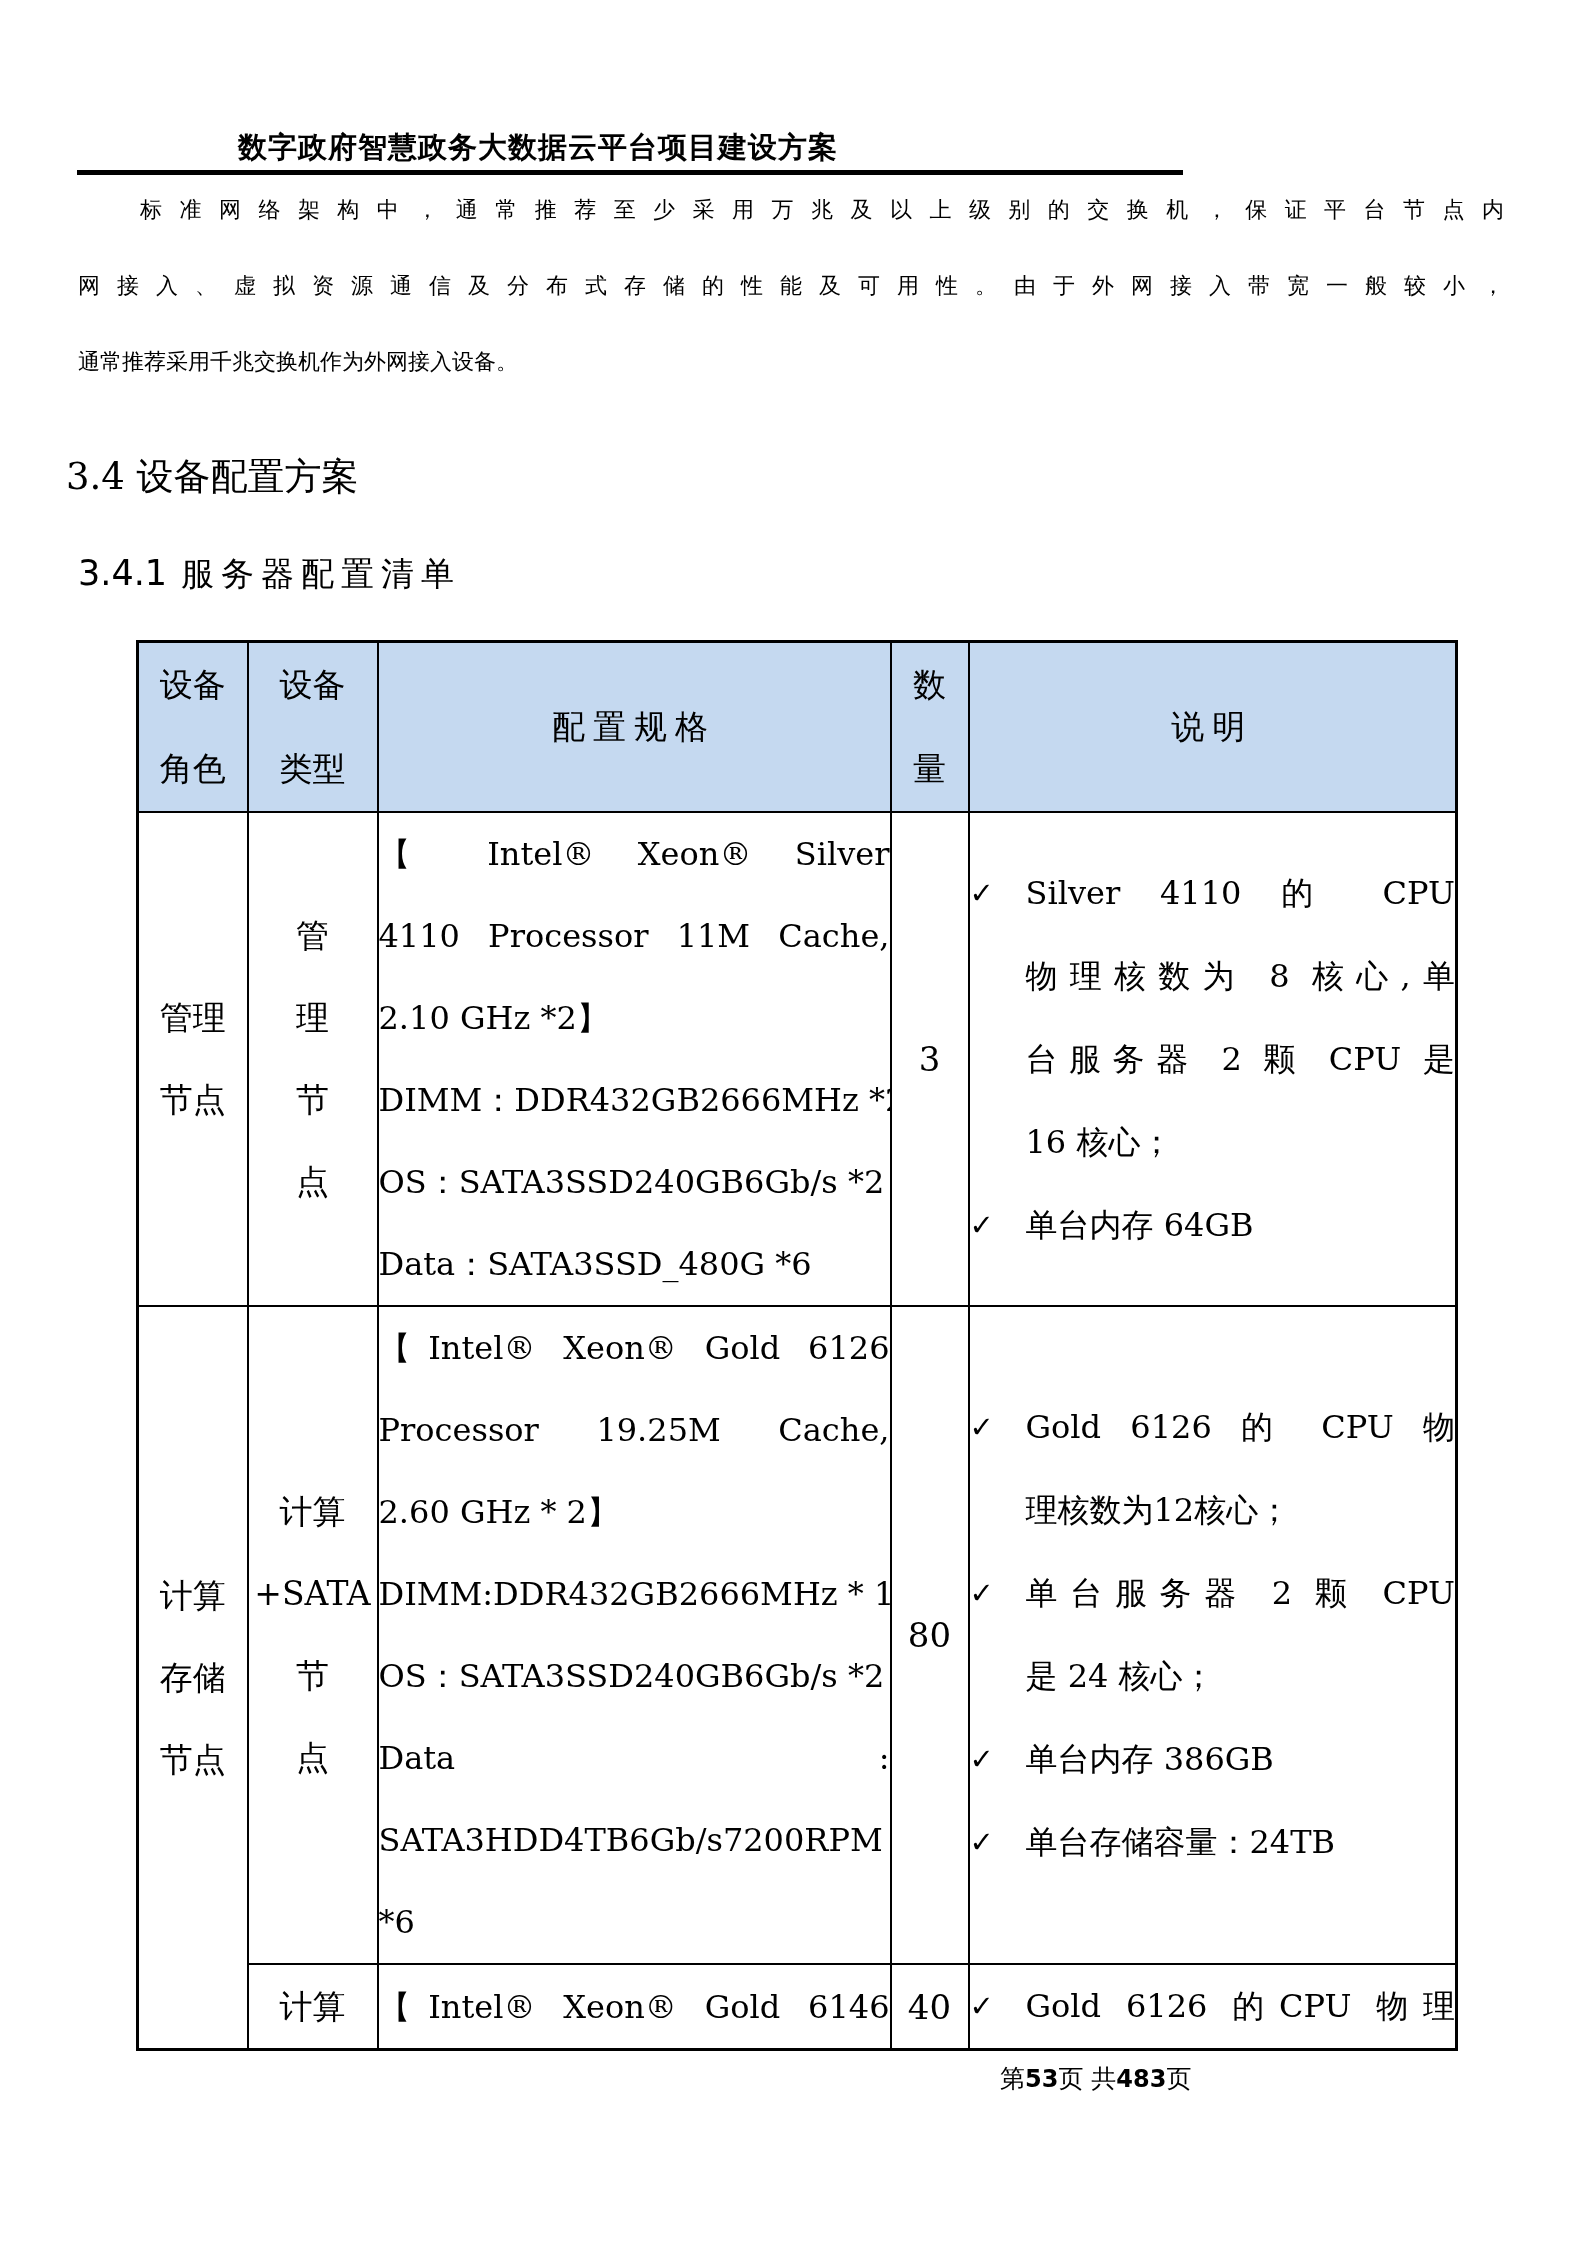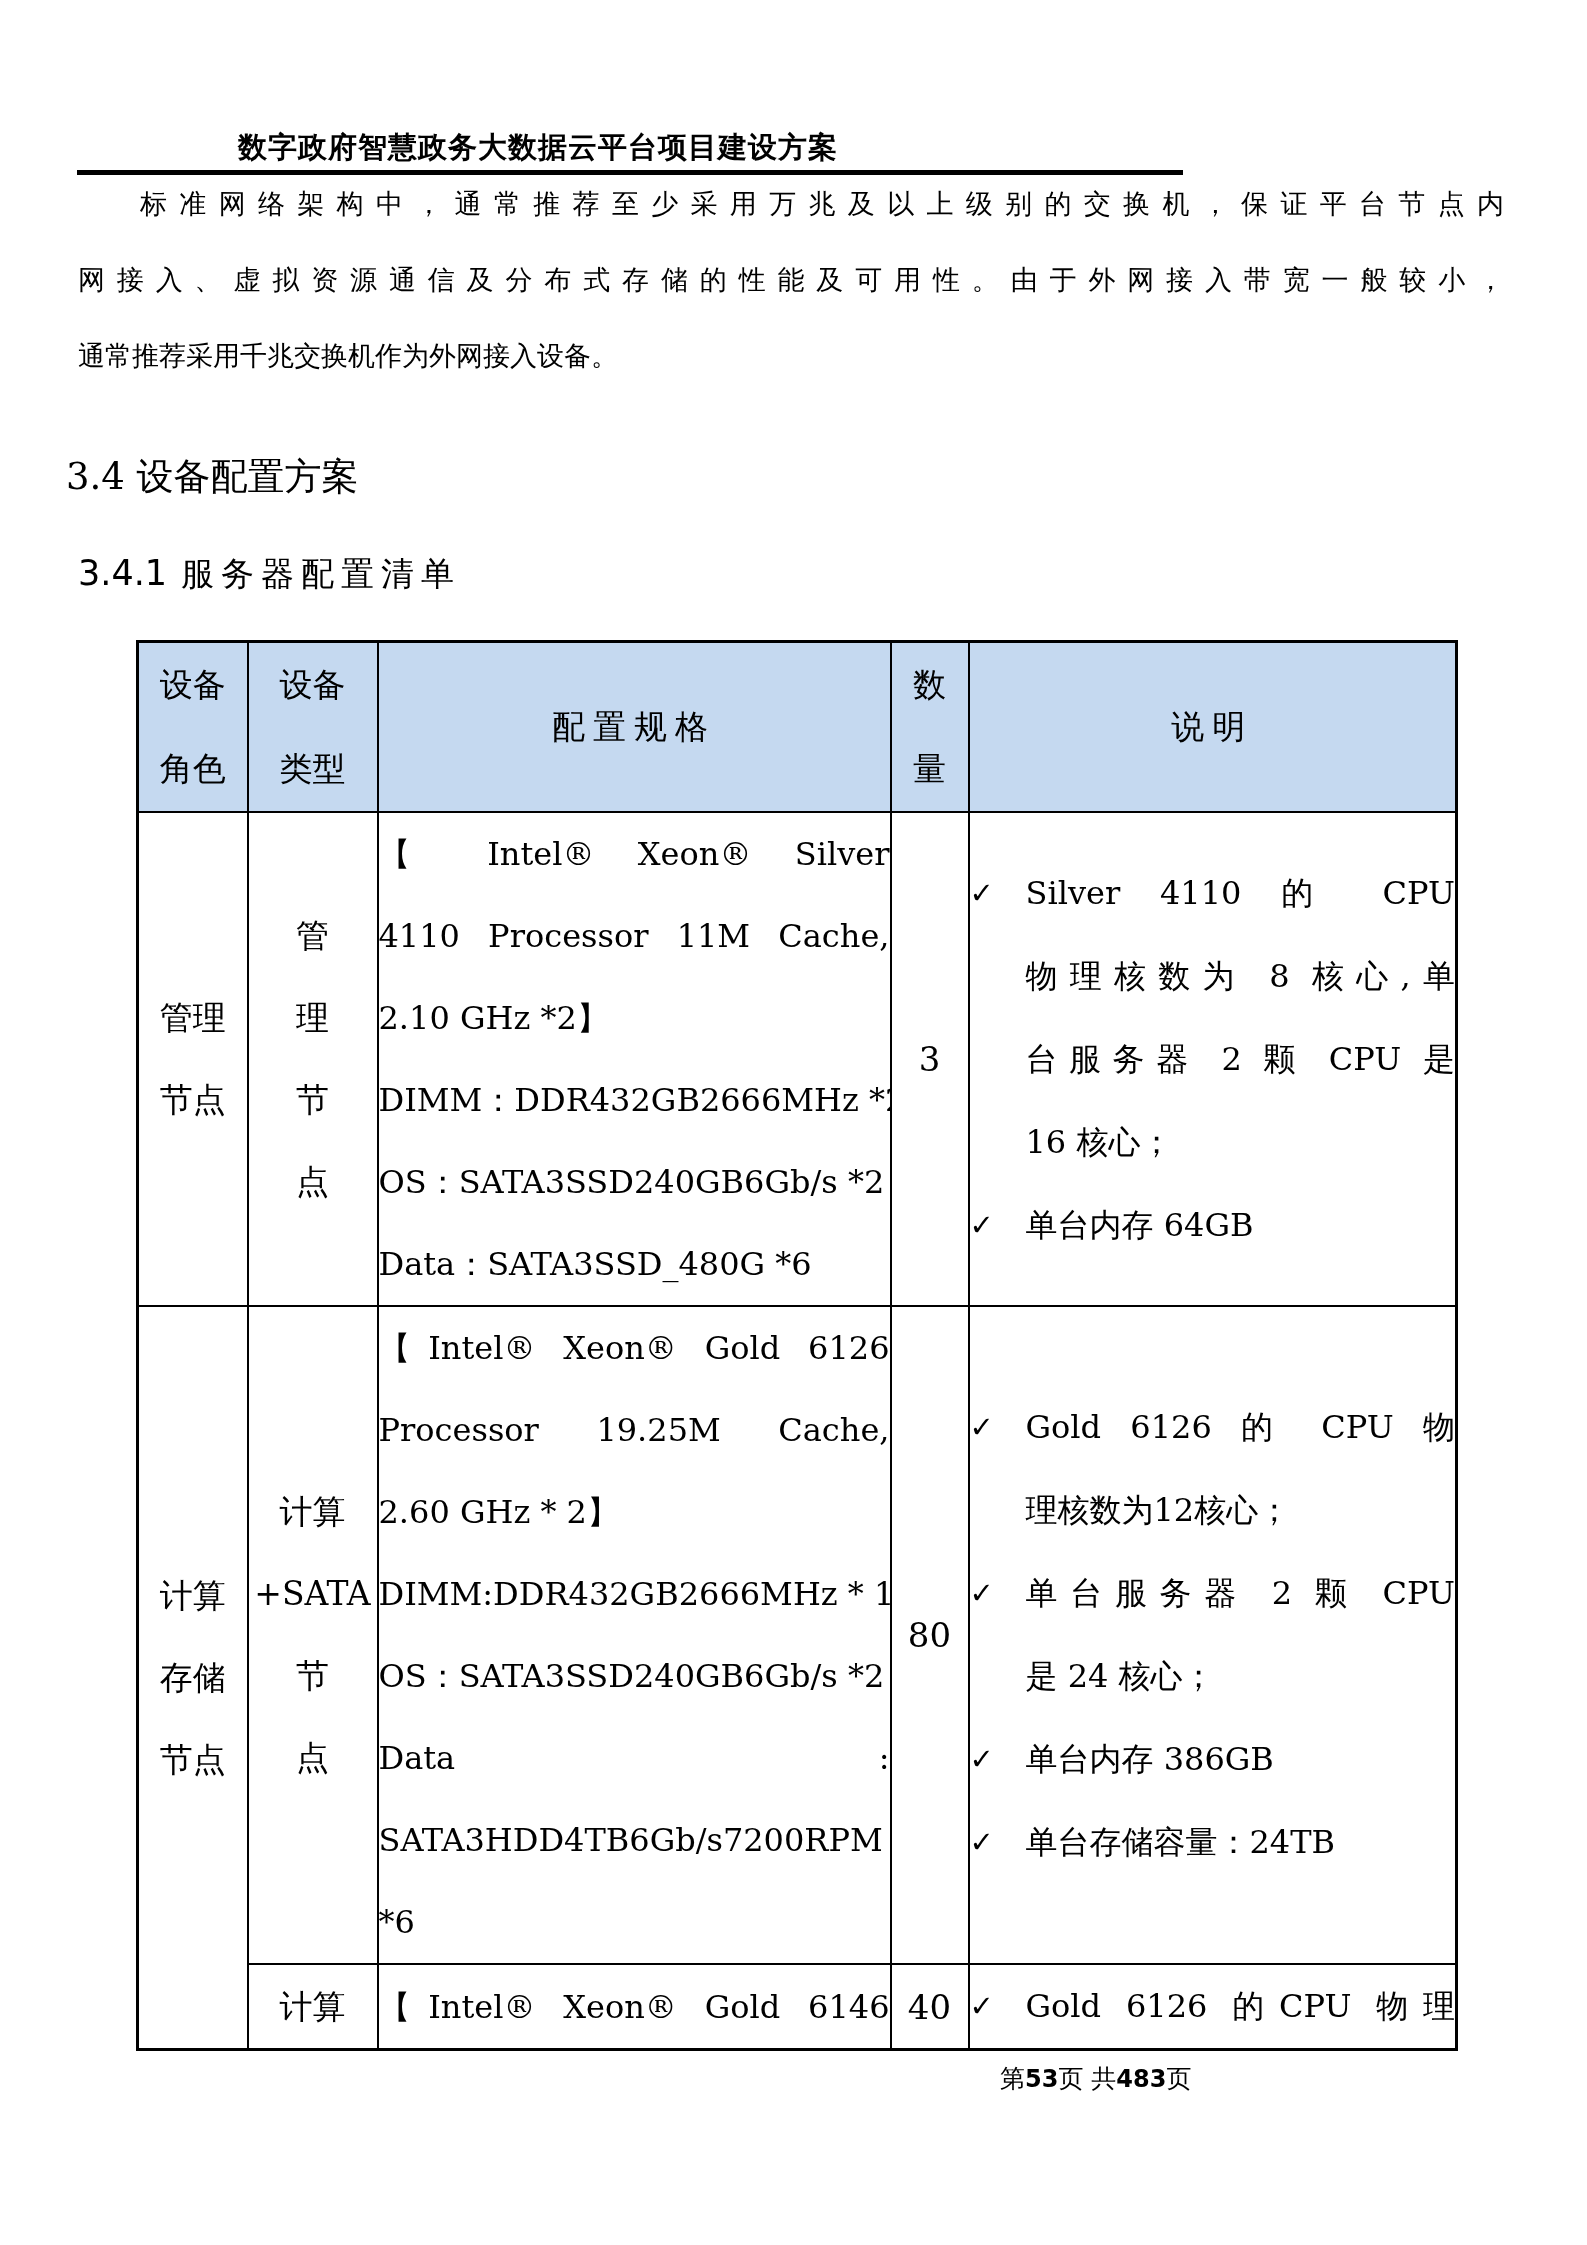--- a/index.html
+++ b/index.html
@@ -4,21 +4,21 @@
 <style>
   html,body{margin:0;padding:0;background:#ffffff;}
   .page{
     position:relative;width:1587px;height:2245px;background:#fff;
     font-family:"DejaVu Serif","Liberation Serif",serif;color:#000;overflow:hidden;
   }
   
   .header-title{position:absolute;left:209px;top:128px;font-size:29px;font-weight:bold;letter-spacing:1px;white-space:nowrap;margin-left:29px;}
   .header-rule{position:absolute;left:77px;top:170px;width:1106px;height:5px;background:#000;}
   
-  .body-para{position:absolute;left:78px;top:166px;width:1426px;font-size:27px;}
+  .body-para{position:absolute;left:78px;top:172px;width:1426px;font-size:22px;}
   .para-line{height:76px;line-height:76px;}
   .j{text-align:justify;text-align-last:justify;}
   .indent{text-indent:62px;}
   
   .sec-heading{position:absolute;left:66px;top:452px;font-size:37px;white-space:nowrap;}
   .subsec-heading{position:absolute;left:78px;top:552px;font-size:33px;white-space:nowrap;}
   .subsec-num{font-family:"DejaVu Sans","Liberation Sans",sans-serif;font-weight:normal;font-size:35px;margin-right:14px;}
   .subsec-title{letter-spacing:7px;}
   
   .cfg-table{position:absolute;left:136px;top:640px;border-collapse:collapse;table-layout:fixed;width:1319px;}

